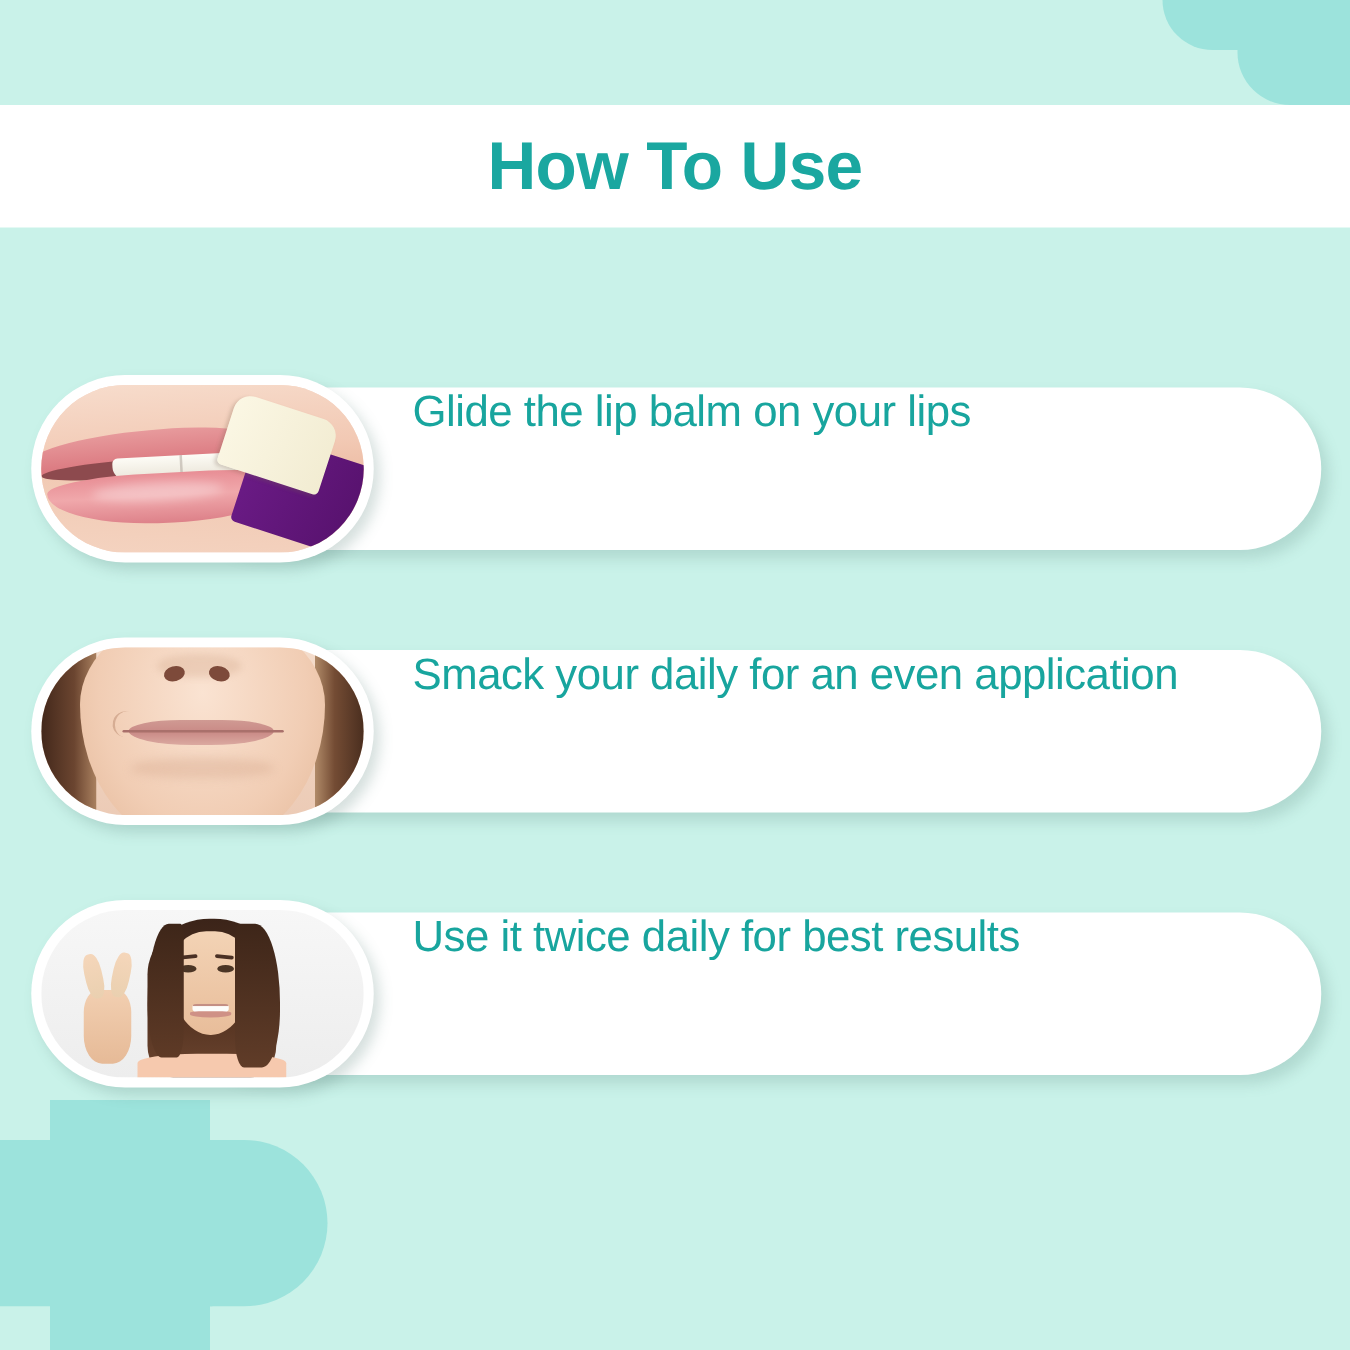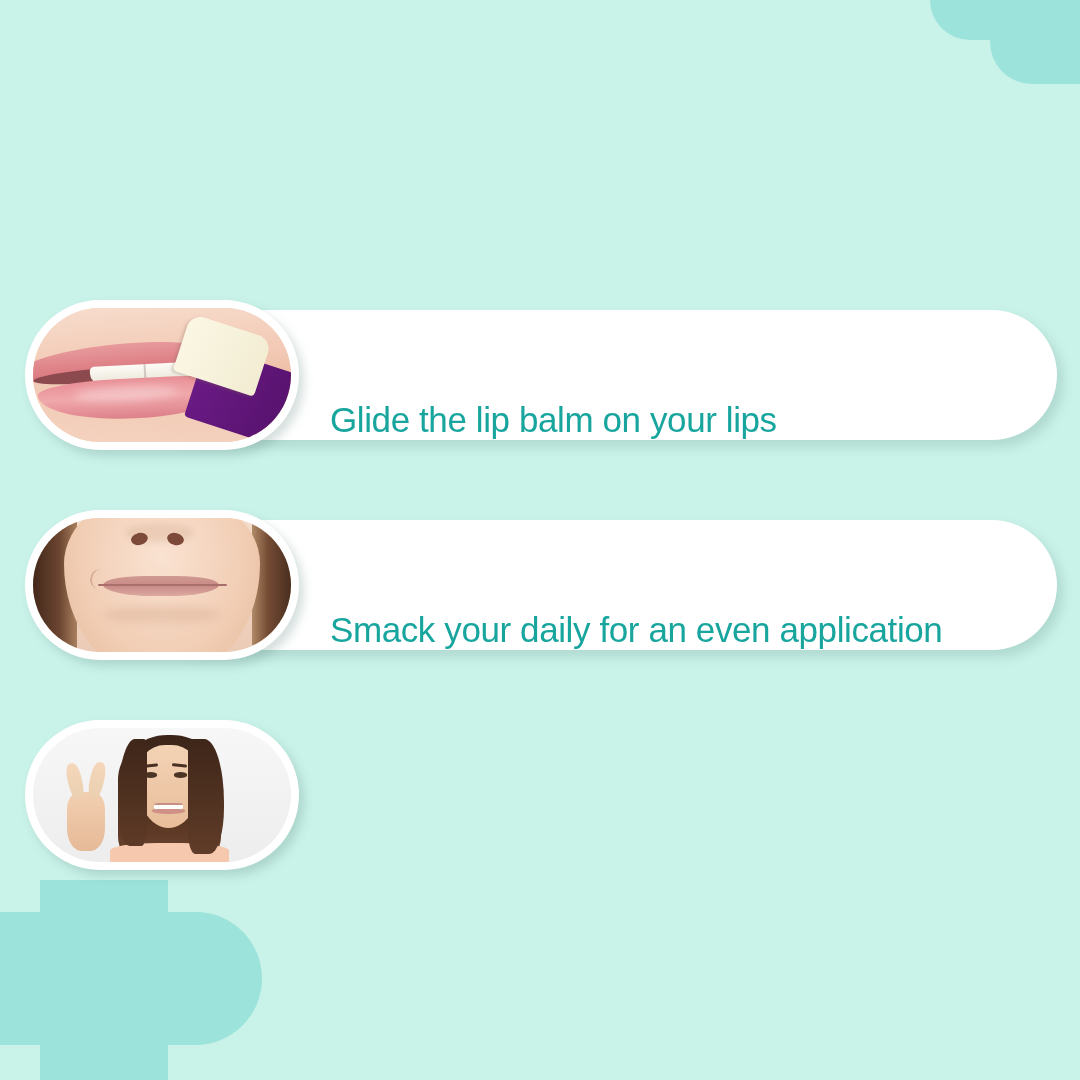--- a/index.html
+++ b/index.html
@@ -99,21 +99,21 @@
   .step-card {
     position: absolute;
     left: 140px;
     top: 10px;
     width: 917px;
     height: 130px;
     background: #ffffff;
     border-radius: 70px;
     box-shadow: 6px 7px 11px rgba(90, 130, 125, 0.22);
     display: flex;
-    align-items: flex-end;
+    align-items: flex-start;
   }
   .step-text {
     margin-left: 190px;
     font-size: 35px;
     color: #18a59e;
     font-weight: 500;
     letter-spacing: -0.4px;
     white-space: nowrap;
   }
 
@@ -385,20 +385,23 @@
 <body>
 
 <div id="poster">
 
   <div class="deco deco-tr-bar"></div>
   <div class="deco deco-tr-col"></div>
   <div class="deco deco-bl-h"></div>
   <div class="deco deco-bl-v"></div>
   <div class="deco deco-bl-pill"></div>
 
+  <div class="header-band">
+    <div class="header-title">How To Use</div>
+  </div>
 
   <div class="steps">
 
     <div class="step-row">
       <div class="step-card">
         <div class="step-text">Glide the lip balm on your lips</div>
       </div>
       <div class="step-thumb">
         <div class="thumb-inner">
           <div class="ill1">
@@ -431,20 +434,23 @@
             <div class="smile-l"></div>
             <div class="lips"></div>
             <div class="lip-line"></div>
             <div class="chin-shadow"></div>
           </div>
         </div>
       </div>
     </div>
 
     <div class="step-row">
+      <div class="step-card">
+        <div class="step-text">Use it twice daily for best results</div>
+      </div>
       <div class="step-thumb">
         <div class="thumb-inner">
           <div class="ill3">
             <div class="hair-back"></div>
             <div class="shoulder"></div>
             <div class="face3"></div>
             <div class="brow-l"></div>
             <div class="brow-r"></div>
             <div class="eye-l"></div>
             <div class="eye-r"></div>

